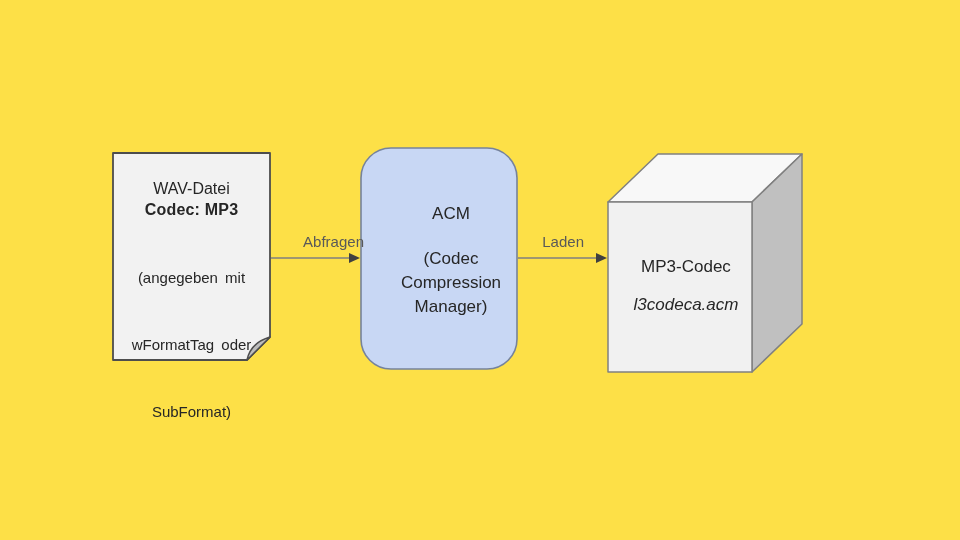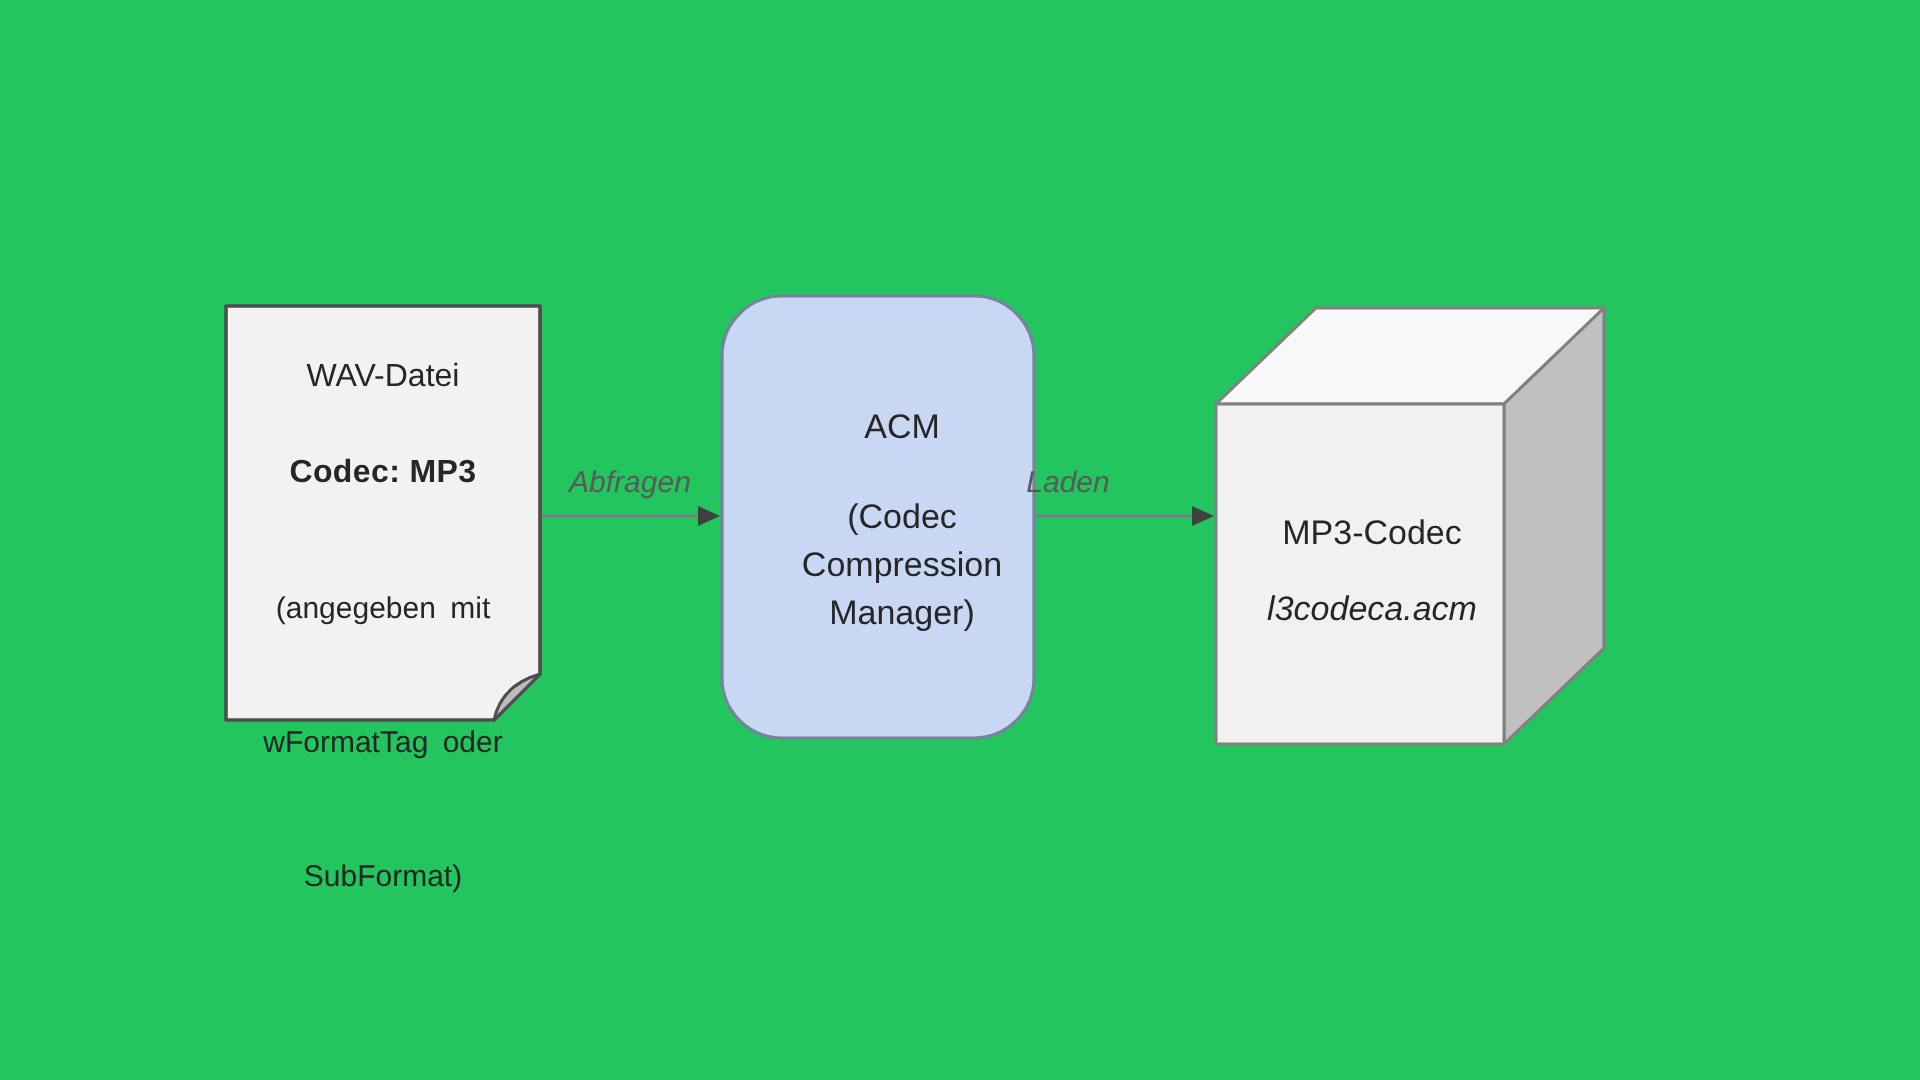--- a/index.html
+++ b/index.html
@@ -1,43 +1,43 @@
 <!DOCTYPE html>
 <html><head>
 <meta charset="utf-8">
 <style>
   * { margin: 0; padding: 0; box-sizing: border-box; }
   html, body { width: 960px; height: 540px; background: #ffffff; overflow: hidden; }
   body { font-family: "Liberation Sans", "DejaVu Sans", sans-serif; }
 
-  .canvas { position: relative; width: 960px; height: 540px; background: #22c55e; }
+  .canvas { position: relative; width: 960px; height: 540px; background: #fde047; }
   .shapes-svg { position: absolute; left: 0; top: 0; width: 960px; height: 540px; }
 
   .node-text { position: absolute; text-align: center; color: #262626; }
 
   
   .doc-text { left: 113px; top: 153px; width: 157px; }
   .doc-title   { margin-top: 26px; font-size: 16px; line-height: 20px; }
-  .doc-codec   { margin-top: 27px; font-size: 16px; line-height: 22px; font-weight: bold; letter-spacing: 0.2px; }
+  .doc-codec   { font-size: 16px; line-height: 22px; font-weight: bold; letter-spacing: 0.2px; }
   .doc-detail  { font-size: 15px; line-height: 20px; word-spacing: 3px; margin-top: 47px; }
 
   
   .acm-text { left: 361px; top: 148px; width: 180px; }
   .acm-title { margin-top: 55px; font-size: 17px; line-height: 22px; }
   .acm-sub   { font-size: 17px; line-height: 24px; }
   .acm-sub-first { margin-top: 22px; }
 
   
   .cube-text { left: 608px; top: 202px; width: 144px; padding-left: 12px; }
   .cube-title { margin-top: 54px; font-size: 17px; line-height: 22px; }
   .cube-file  { margin-top: 16px; font-size: 17px; line-height: 22px; font-style: italic; }
 
   
   .edge-label { position: absolute; top: 232px; height: 20px; line-height: 20px;
-                text-align: center; font-size: 15px; color: #595959; font-style: italic; }
+                text-align: right; font-size: 15px; color: #595959; }
   .edge-label.query { left: 266px; width: 98px; }
   .edge-label.load  { left: 484px; width: 100px; }
 </style>
 </head>
 <body>
 
 <div class="canvas">
 
   <svg class="shapes-svg" viewBox="0 0 960 540">
 

